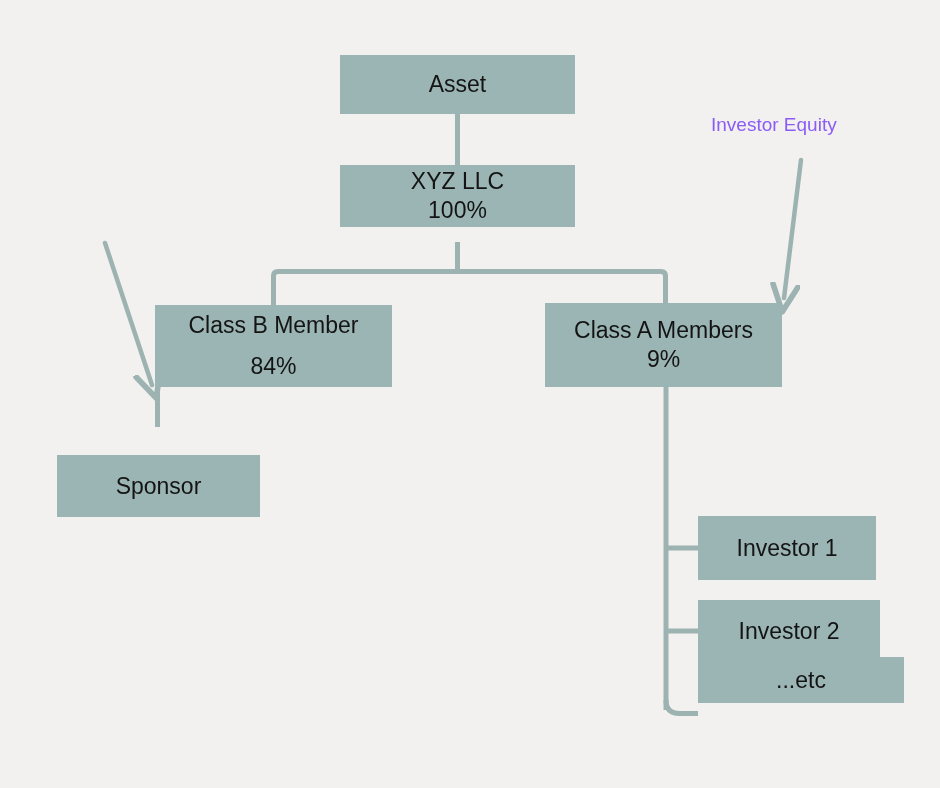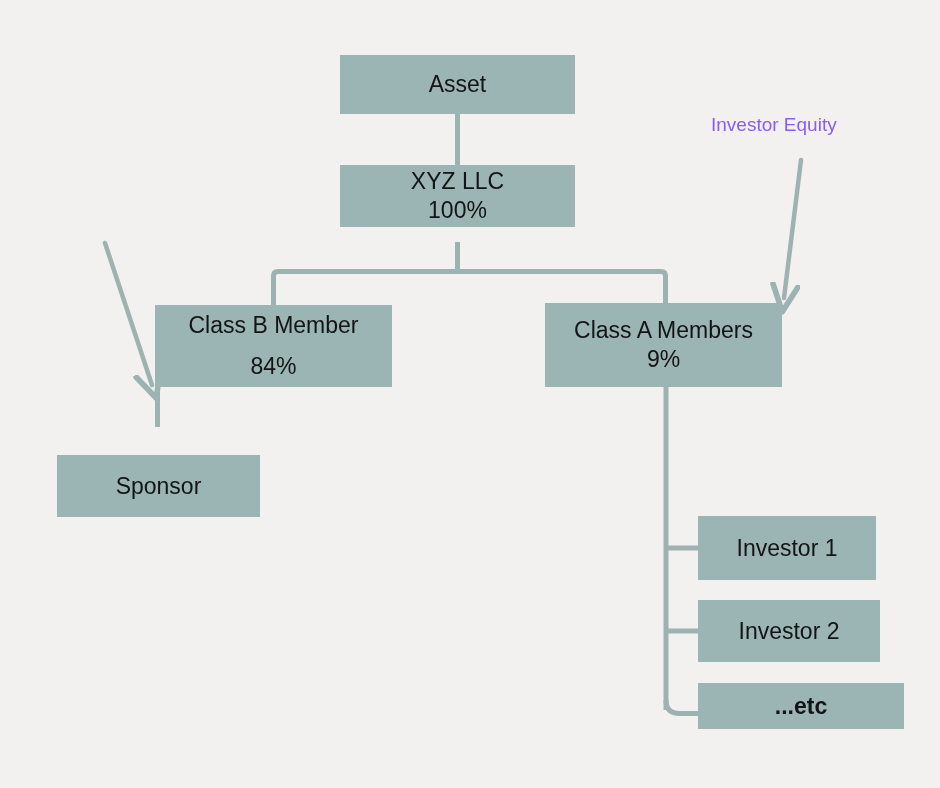--- a/index.html
+++ b/index.html
@@ -57,21 +57,21 @@
   }
 
   
   #node-asset          { left: 340px; top: 55px;  width: 235px; height: 59px; }
   #node-xyz-llc        { left: 340px; top: 165px; width: 235px; height: 62px; }
   #node-class-b-member { left: 155px; top: 305px; width: 237px; height: 82px; gap: 12px; }
   #node-class-a-members{ left: 545px; top: 303px; width: 237px; height: 84px; }
   #node-sponsor        { left: 57px;  top: 427px; width: 203px; height: 62px; margin-top: 28px; }
   #node-investor-1     { left: 698px; top: 516px; width: 178px; height: 64px; }
   #node-investor-2     { left: 698px; top: 600px; width: 182px; height: 62px; }
-  #node-etc            { left: 698px; top: 683px; width: 206px; height: 46px; font-weight: bold; }
+  #node-etc            { left: 698px; top: 657px; width: 206px; height: 46px; }
 
   
   #label-sponsor-equity  { left: 41px;  top: 205px; }
   #label-investor-equity { left: 711px; top: 114px; }
 </style>
 </head>
 <body>
 
 <div id="diagram-canvas">
 

